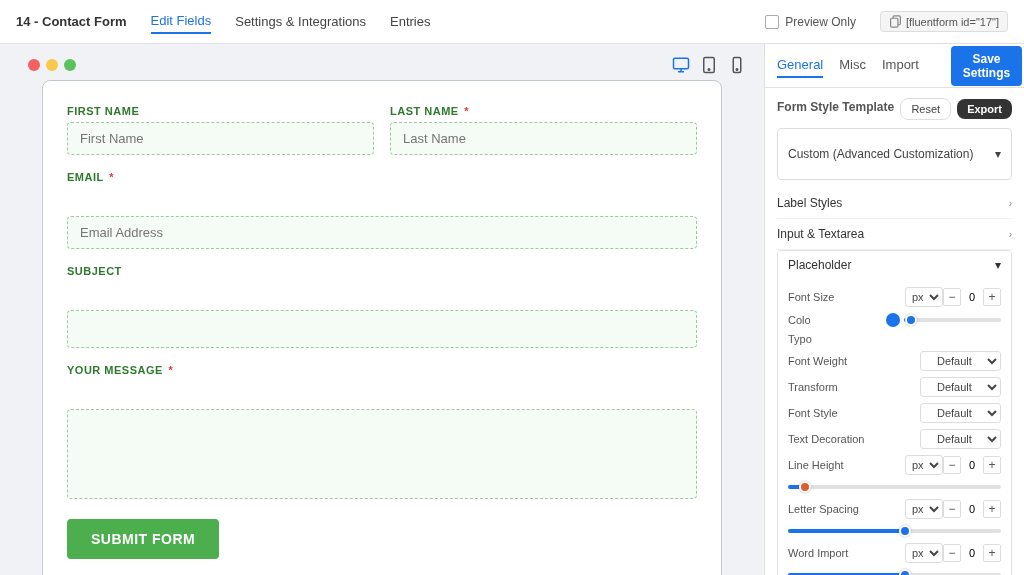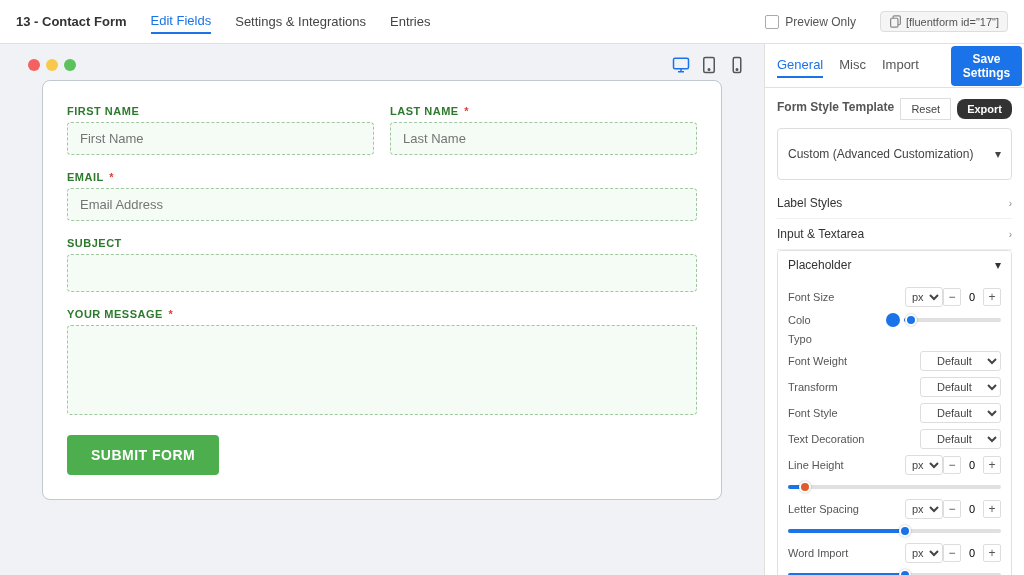--- a/index.html
+++ b/index.html
@@ -44,21 +44,21 @@
     .preview-content {
       flex: 1; display: flex; align-items: flex-start; justify-content: center;
       padding: 0 20px 20px; overflow-y: auto;
     }
     .form-card {
       background: #fff; border: 1.5px solid #c0c8d0; border-radius: 8px;
       padding: 24px; width: 100%; max-width: 680px;
     }
     .form-row { display: flex; gap: 16px; margin-bottom: 16px; }
     .form-group { display: flex; flex-direction: column; flex: 1; }
-    .form-group.full { flex: 1; width: 100%; }
+    .form-group.full { flex: 1; width: 100%; gap: 28px; }
     .form-label {
       font-size: 11px; font-weight: 700; color: #2d7a2d; letter-spacing: 0.5px;
       margin-bottom: 5px; text-transform: uppercase;
     }
     .form-label .required { color: #e53935; margin-left: 2px; }
     .form-input {
       border: 1.5px dashed #a0c8a0; background: #f5fbf5; border-radius: 4px;
       padding: 8px 12px; font-size: 13px; color: #aaa; outline: none;
     }
     .form-textarea {
@@ -89,21 +89,21 @@
     .right-tab-spacer { flex: 1; }
     .save-settings-btn {
       background: #1a73e8; color: #fff; border: none; border-radius: 4px;
       padding: 6px 12px; font-size: 12px; font-weight: 600; cursor: pointer;
     }
     .right-content { flex: 1; overflow-y: auto; padding: 10px 12px; }
     .template-section { margin-bottom: 8px; }
     .template-label { font-size: 12px; color: #555; margin-bottom: 5px; font-weight: 500; }
     .template-row { display: flex; align-items: center; gap: 6px; margin-bottom: 8px; }
     .reset-btn {
-      border: 1px solid #ddd; background: #fff; border-radius: 0;
+      border: 1px solid #ddd; background: #fff; border-radius: 8px;
       padding: 4px 10px; font-size: 11px; cursor: pointer; color: #444;
     }
     .export-btn {
       border: none; background: #333; color: #fff; border-radius: 8px;
       padding: 4px 10px; font-size: 11px; cursor: pointer; font-weight: 600;
     }
     .dropdown-row {
       display: flex; align-items: center; border: 1px solid #ddd; border-radius: 4px;
       padding: 18px 10px; background: #fff; justify-content: space-between;
       font-size: 12px; color: #444; cursor: pointer; margin-bottom: 8px;
@@ -151,21 +151,21 @@
 
     
     .right-content::-webkit-scrollbar { width: 4px; }
     .right-content::-webkit-scrollbar-track { background: transparent; }
     .right-content::-webkit-scrollbar-thumb { background: #ddd; border-radius: 2px; }
   </style>
 </head>
 <body>
 
 <nav class="top-nav">
-  <span class="nav-title">13 - Contact Form</span>
+  <span class="nav-title">14 - Contact Form</span>
   <span class="nav-link active">Edit Fields</span>
   <span class="nav-link">Settings &amp; Integrations</span>
   <span class="nav-link">Entries</span>
   <div class="nav-spacer"></div>
   <div class="preview-only-wrap">
     <div class="preview-checkbox"></div>
     <span class="preview-label">Preview Only</span>
   </div>
   <div class="shortcode-badge">
     <svg width="13" height="13" viewBox="0 0 16 16" fill="none">

